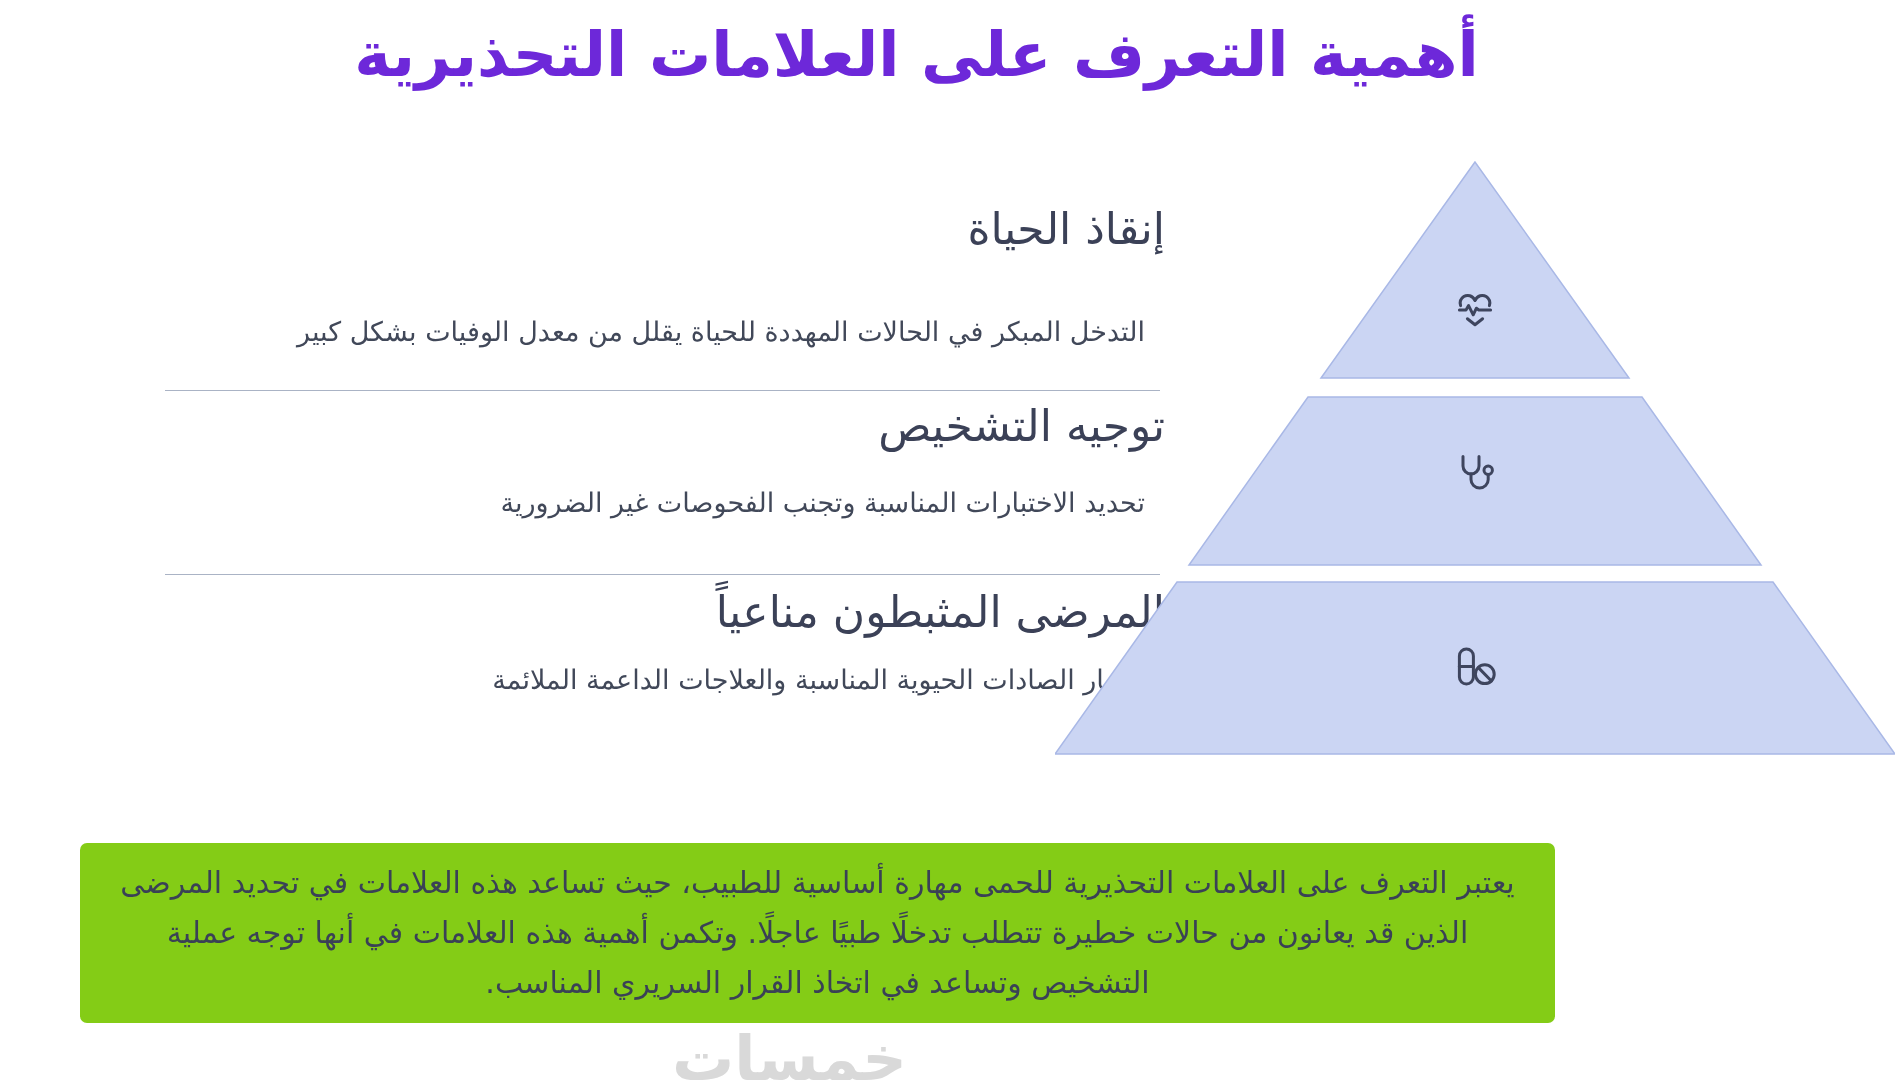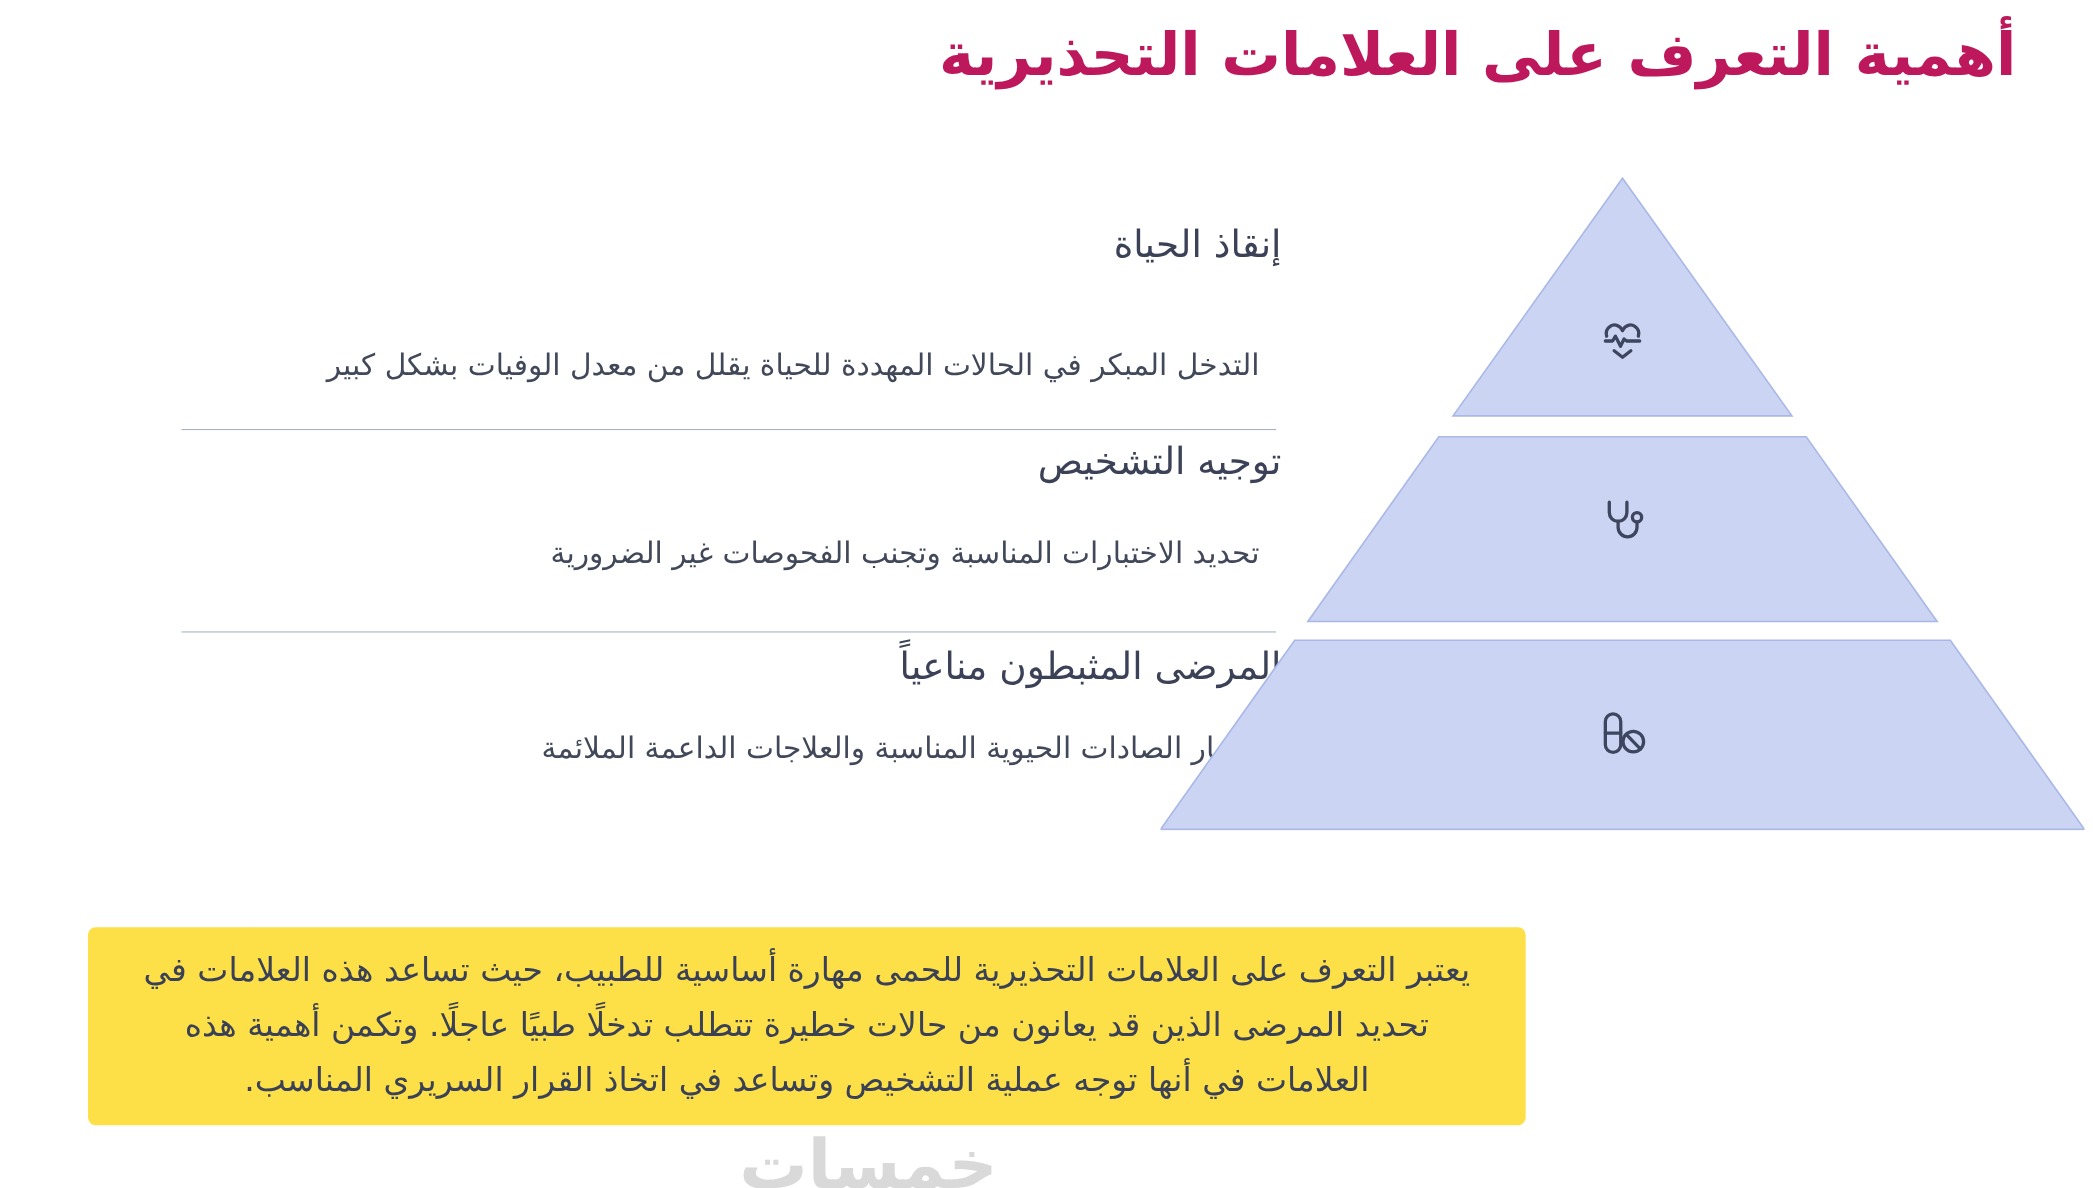--- a/index.html
+++ b/index.html
@@ -3,28 +3,28 @@
 <meta charset="utf-8">
 <style>
   html,body{margin:0;padding:0;}
   body{
     width:1903px;height:1080px;overflow:hidden;background:#ffffff;
     font-family:"DejaVu Sans",sans-serif;
   }
   .slide{position:relative;width:1903px;height:1080px;background:#ffffff;overflow:hidden;}
 
   .title{
-    position:absolute;top:18px;left:0;right:70px;text-align:right;
-    font-size:54px;font-weight:600;color:#be185d;letter-spacing:0;
+    position:absolute;top:18px;left:0;right:70px;text-align:center;
+    font-size:62px;font-weight:600;color:#6d28d9;letter-spacing:0;
   }
 
   
   .section-heading{
     position:absolute;right:738px;text-align:center;direction:rtl;
-    font-size:34px;font-weight:500;color:#3b4157;white-space:nowrap;
+    font-size:44px;font-weight:500;color:#3b4157;white-space:nowrap;
   }
   .section-desc{
     position:absolute;right:758px;text-align:right;direction:rtl;
     font-size:27px;font-weight:400;color:#414859;white-space:nowrap;
     font-family:"DejaVu Serif",serif;
   }
   .h1{top:203px;}  .d1{top:316px;}
   .h2{top:400px;margin-left:14px;}  .d2{top:487px;}
   .h3{top:586px;}  .d3{top:664px;}
 
@@ -37,22 +37,22 @@
   
   .pyramid-wrap{position:absolute;left:1055px;top:160px;width:840px;height:595px;}
   .pyramid-wrap svg.pyr{position:absolute;left:0;top:0;}
   .tier-icon{position:absolute;width:48px;height:48px;left:396px;}
   .icon-1{top:126px;}
   .icon-2{top:289px;}
   .icon-3{top:483px;}
 
   
   .summary-box{
-    position:absolute;left:80px;top:843px;width:1307px;height:180px;
-    background:#fde047;border-radius:7px;box-sizing:border-box;
+    position:absolute;left:80px;top:843px;width:1475px;height:180px;
+    background:#84cc16;border-radius:7px;box-sizing:border-box;
     display:flex;align-items:center;justify-content:center;
     padding:14px 34px;
   }
   .summary-text{
     direction:rtl;text-align:center;font-size:30px;line-height:50px;
     font-weight:500;color:#3a4156;
   }
 
   
   .watermark{

